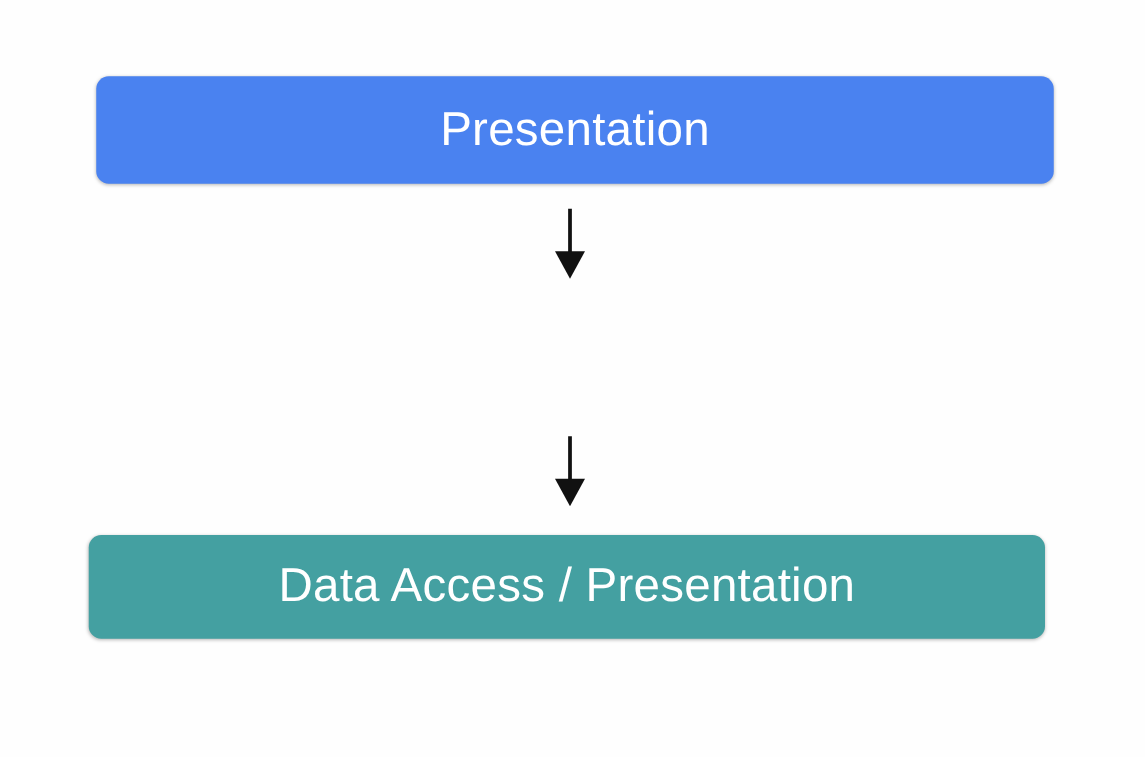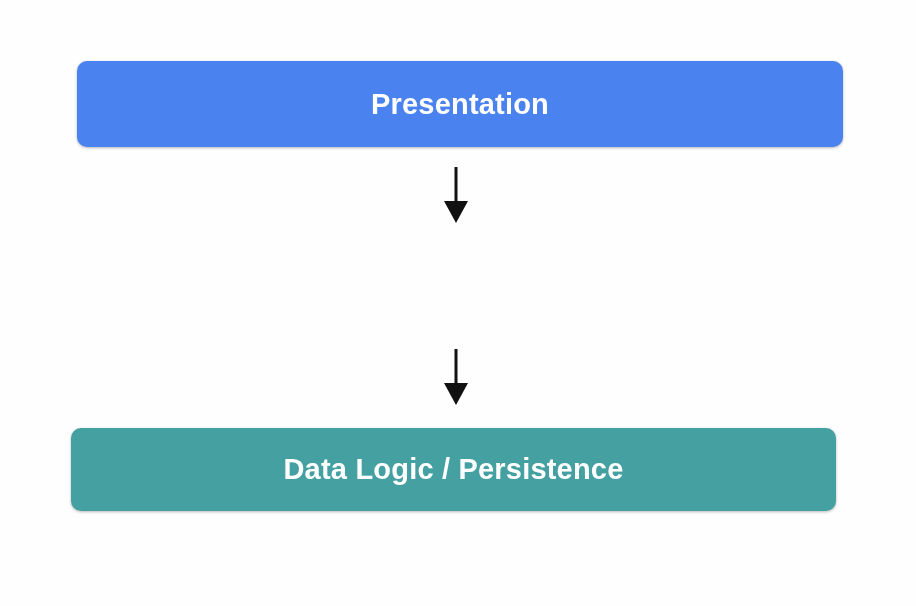--- a/index.html
+++ b/index.html
@@ -18,22 +18,22 @@
   .layer-box {
     position: absolute;
     display: flex;
     align-items: center;
     justify-content: center;
     border-radius: 10px;
     box-shadow: 0 1px 3px rgba(0,0,0,0.28);
   }
   .layer-label {
     color: #ffffff;
-    font-size: 29px;
-    font-weight: 700;
+    font-size: 38px;
+    font-weight: 400;
     letter-spacing: 0.2px;
     text-align: center;
     white-space: nowrap;
   }
   .arrow {
     position: absolute;
     width: 26px;
     height: 58px;
   }
   
@@ -57,16 +57,16 @@
     <path d="M1 35 L25 35 L13 57 Z" fill="#111111"></path>
   </svg>
 
 
   <svg class="arrow" id="arrow-2" viewBox="0 0 26 58">
     <line x1="13" y1="1" x2="13" y2="38" stroke="#111111" stroke-width="3"></line>
     <path d="M1 35 L25 35 L13 57 Z" fill="#111111"></path>
   </svg>
 
   <div class="layer-box" id="box-data" style="background-color: rgb(68, 160, 161);">
-    <span class="layer-label">Data Logic / Persistence</span>
+    <span class="layer-label">Data Access / Presentation</span>
   </div>
 
 </div>
 
 </body></html>

